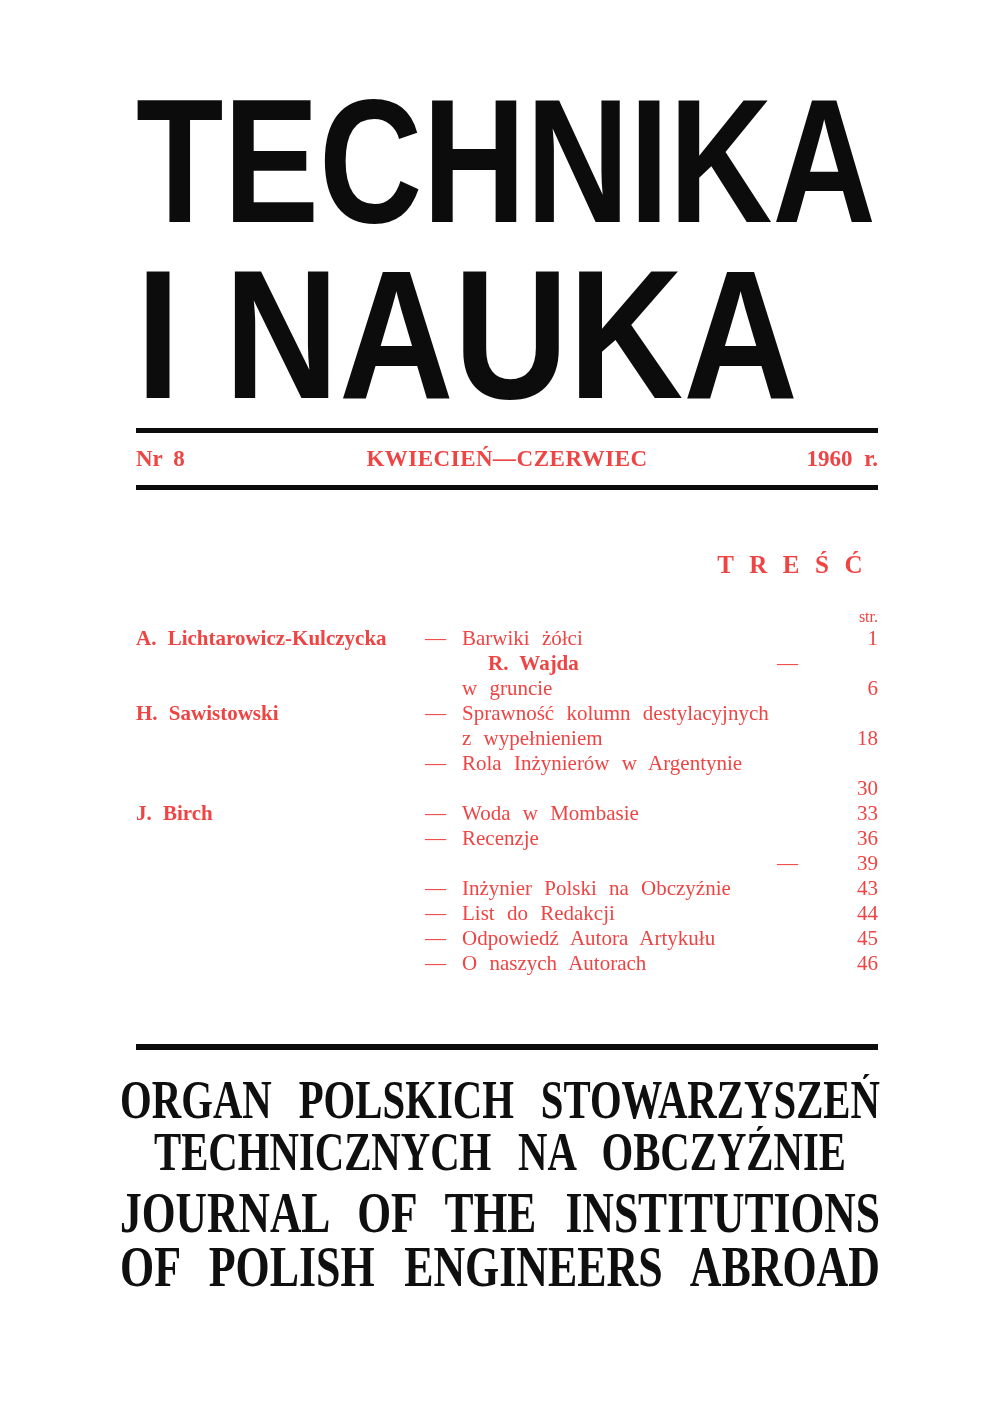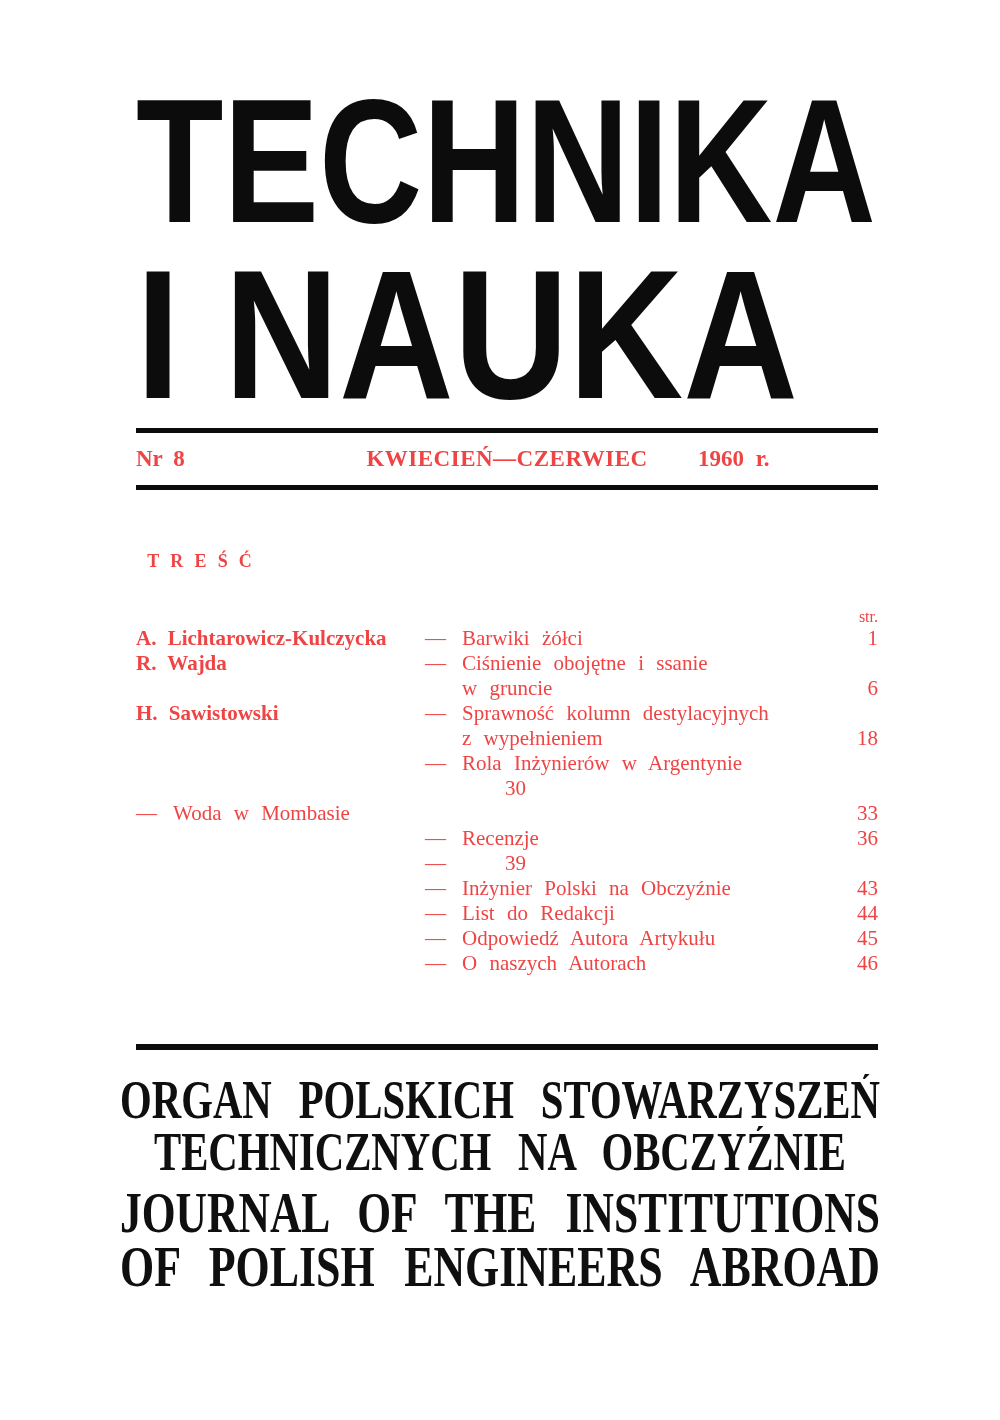--- a/index.html
+++ b/index.html
@@ -37,41 +37,41 @@
   .info-inner {
     height: 52px;
     display: flex;
     align-items: center;
     justify-content: space-between;
     font-weight: 700;
     font-size: 23px;
   }
   .info-issue { width: 180px; text-align: left; word-spacing: 5px; }
   .info-period { flex: 1; text-align: center; letter-spacing: 0.5px; }
-  .info-year { width: 180px; text-align: left; word-spacing: 6px; }
+  .info-year { width: 180px; text-align: right; word-spacing: 6px; }
 
   
   .tresc-heading {
     top: 551px;
-    text-align: left;
-    font-weight: 700;
-    font-size: 18px;
+    text-align: right;
+    font-weight: 700;
+    font-size: 25px;
     letter-spacing: 0.62em;
     text-indent: 0.62em;
   }
   .str-label {
     position: absolute;
     top: 608px;
     right: 122px;
     font-size: 16px;
   }
 
   
   .toc-rows { top: 626px; font-size: 21px; }
-  .toc-row { display: flex; height: 25px; line-height: 25px; white-space: nowrap; }
+  .toc-row { display: flex; height: 25px; line-height: 25px; white-space: nowrap; justify-content: flex-end; }
   .c-author { width: 289px; font-weight: 700; word-spacing: 6px; }
   .c-dash   { width: 37px; }
   .c-title  { flex: 1; word-spacing: 7px; }
   .c-page   { width: 64px; text-align: right; }
 
   
   .thick-rule {
     top: 1044px;
     height: 6px;
     background: #0c0c0c;
@@ -116,21 +116,20 @@
     <div class="toc-row">
       <span class="c-author">A. Lichtarowicz-Kulczycka</span>
       <span class="c-dash">—</span>
       <span class="c-title">Barwiki żółci</span>
       <span class="c-page">1</span>
     </div>
 
     <div class="toc-row">
       <span class="c-author">R. Wajda</span>
       <span class="c-dash">—</span>
-      <span class="c-title">Ciśnienie obojętne i ssanie</span>
       <span class="c-page"></span>
     </div>
 
     <div class="toc-row">
       <span class="c-author"></span>
       <span class="c-dash"></span>
       <span class="c-title">w gruncie</span>
       <span class="c-page">6</span>
     </div>
 
@@ -155,20 +154,21 @@
       <span class="c-page"></span>
     </div>
 
     <div class="toc-row">
       <span class="c-author"></span>
       <span class="c-dash"></span>
       <span class="c-page">30</span>
     </div>
 
     <div class="toc-row">
+      <span class="c-author">J. Birch</span>
       <span class="c-dash">—</span>
       <span class="c-title">Woda w Mombasie</span>
       <span class="c-page">33</span>
     </div>
 
     <div class="toc-row">
       <span class="c-author"></span>
       <span class="c-dash">—</span>
       <span class="c-title">Recenzje</span>
       <span class="c-page">36</span>

